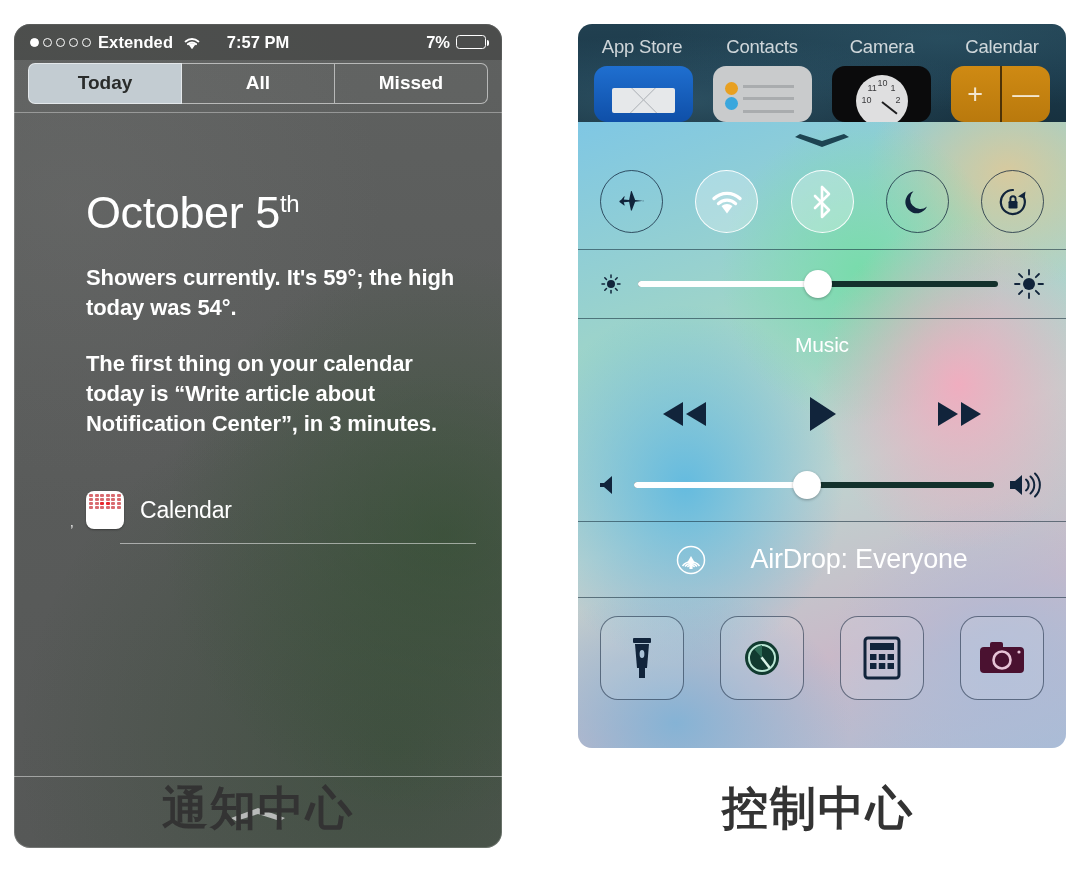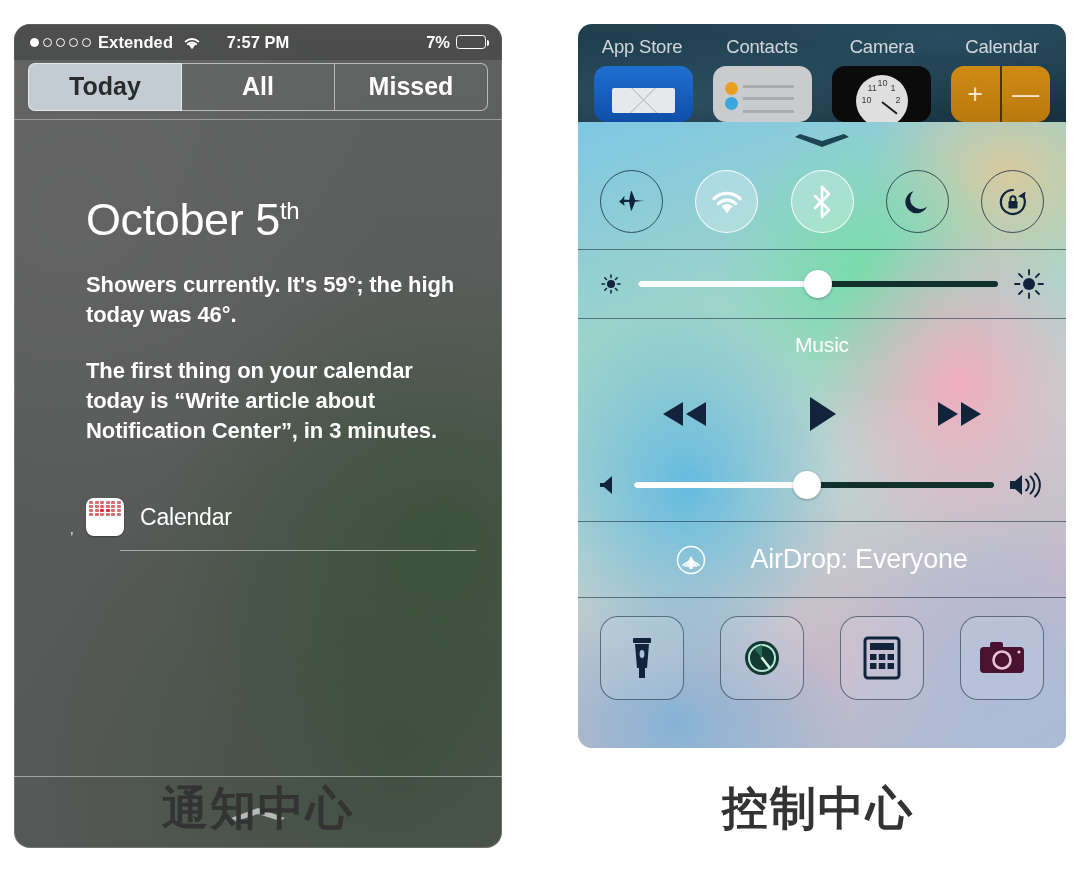--- a/index.html
+++ b/index.html
@@ -41,21 +41,21 @@
     position:relative; padding:1.5px;
   }
   .batt:after {
     content:""; position:absolute; right:-4px; top:4px; width:2.5px; height:6px;
     background:#fff; border-radius:0 2px 2px 0;
   }
   .batt-fill { height:100%; background:#ef3b2d; border-radius:1.5px; }
 
   .nc-tabs { display:flex; padding:3px 14px 8px 14px; }
   .tab {
-    flex:1; text-align:center; font-size:25px; font-weight:bold; padding:8px 0 9px;
+    flex:1; text-align:center; font-size:19px; font-weight:bold; padding:8px 0 9px;
     color:#ffffff; border:1px solid rgba(255,255,255,0.55);
     border-left:none; background:rgba(255,255,255,0.02);
   }
   .tab:first-child { border-left:1px solid rgba(255,255,255,0.55); border-radius:7px 0 0 7px; }
   .tab:last-child { border-radius:0 7px 7px 0; }
   .tab.active { background:#c3ccd2; color:#2a2c2b; }
 
   .nc-sep { height:1px; background:rgba(255,255,255,0.35); margin:0 0 0 0; }
   .nc-body { padding:26px 26px 0 72px; }
   .nc-date {
@@ -226,21 +226,21 @@
       <div class="tab">All</div>
       <div class="tab">Missed</div>
     </div>
     <div class="nc-sep"></div>
 
     <div class="nc-body">
       <div class="nc-date">
         <br>
         <span>October 5</span><sup>th</sup>
       </div>
-      <div class="nc-para">Showers currently. It's 59°; the high today was 46°.</div>
+      <div class="nc-para">Showers currently. It's 59°; the high today was 54°.</div>
       <div class="nc-para second">The first thing on your calendar today is “Write article about Notification Center”, in 3 minutes.</div>
 
       <div class="nc-appline">
         <span class="cal-icon">
           <span class="cal-top"></span>
           <span class="cal-grid">
             <i></i>
               <i></i>
               <i></i>
               <i></i>

